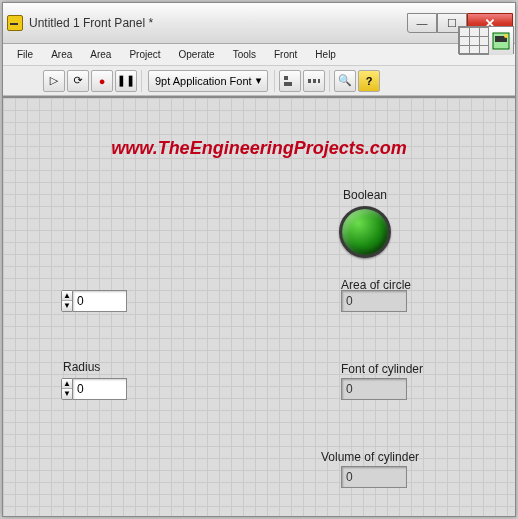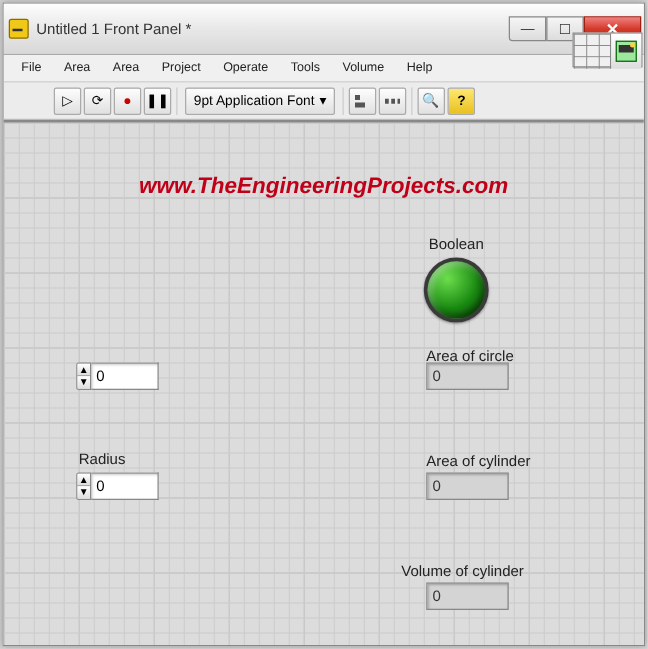--- a/index.html
+++ b/index.html
@@ -50,21 +50,21 @@
     </div>
   </div>
 
   <div class="menubar">
     <span class="menuitem">File</span>
     <span class="menuitem">Area</span>
     <span class="menuitem">Area</span>
     <span class="menuitem">Project</span>
     <span class="menuitem">Operate</span>
     <span class="menuitem">Tools</span>
-    <span class="menuitem">Volume</span>
+    <span class="menuitem">Front</span>
     <span class="menuitem">Help</span>
   </div>
 
   <div class="right-ctrls">
     <div class="rc-grid"></div>
     <div class="rc-icon">
       <svg viewBox="0 0 18 18">
           <rect x="1" y="1" width="16" height="16" fill="#9de89d" stroke="#060"></rect>
           <rect x="3" y="4" width="12" height="6" fill="#333"></rect>
           <circle cx="14" cy="4" r="2" fill="#ffd040"></circle>
@@ -120,19 +120,19 @@
       </div>
       <div class="numfield">0</div>
     </div>
 
     <div class="label right-align" style="left:340px; top:90px;">Boolean</div>
     <div class="led" style="left:336px; top:108px;"></div>
 
     <div class="label right-align" style="left:338px; top:180px;">Area of circle</div>
     <div class="indicator" style="left:338px; top:192px;">0</div>
 
-    <div class="label right-align" style="left:338px; top:264px;">Area of cylinder</div>
+    <div class="label right-align" style="left:338px; top:264px;">Font of cylinder</div>
     <div class="indicator" style="left:338px; top:280px;">0</div>
 
     <div class="label right-align" style="left:318px; top:352px;">Volume of cylinder</div>
     <div class="indicator" style="left:338px; top:368px;">0</div>
   </div>
 </div>
 
 </body></html>

